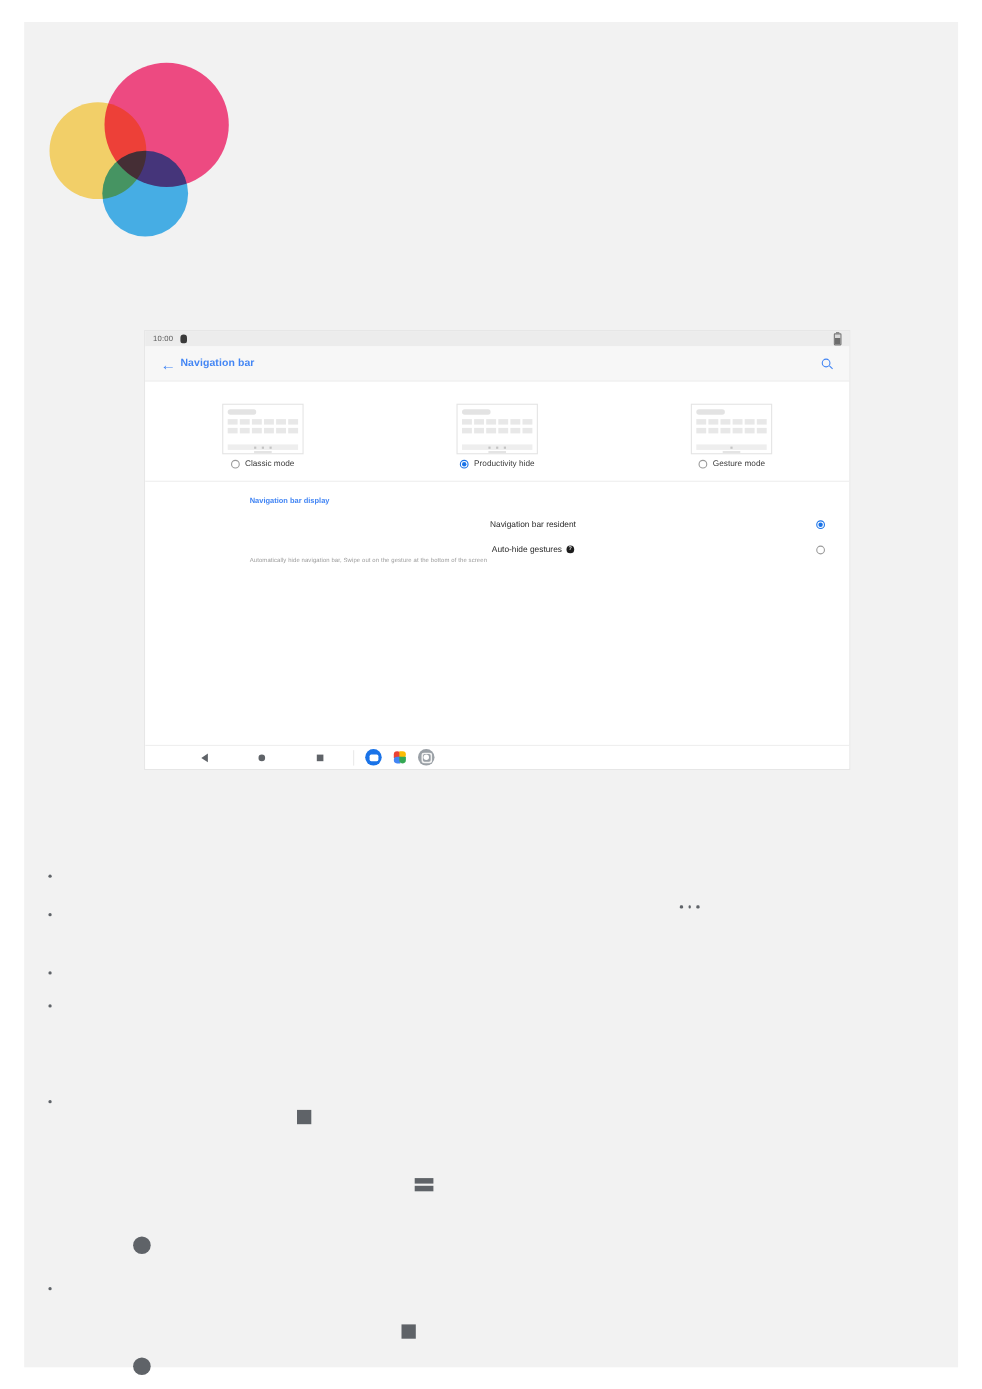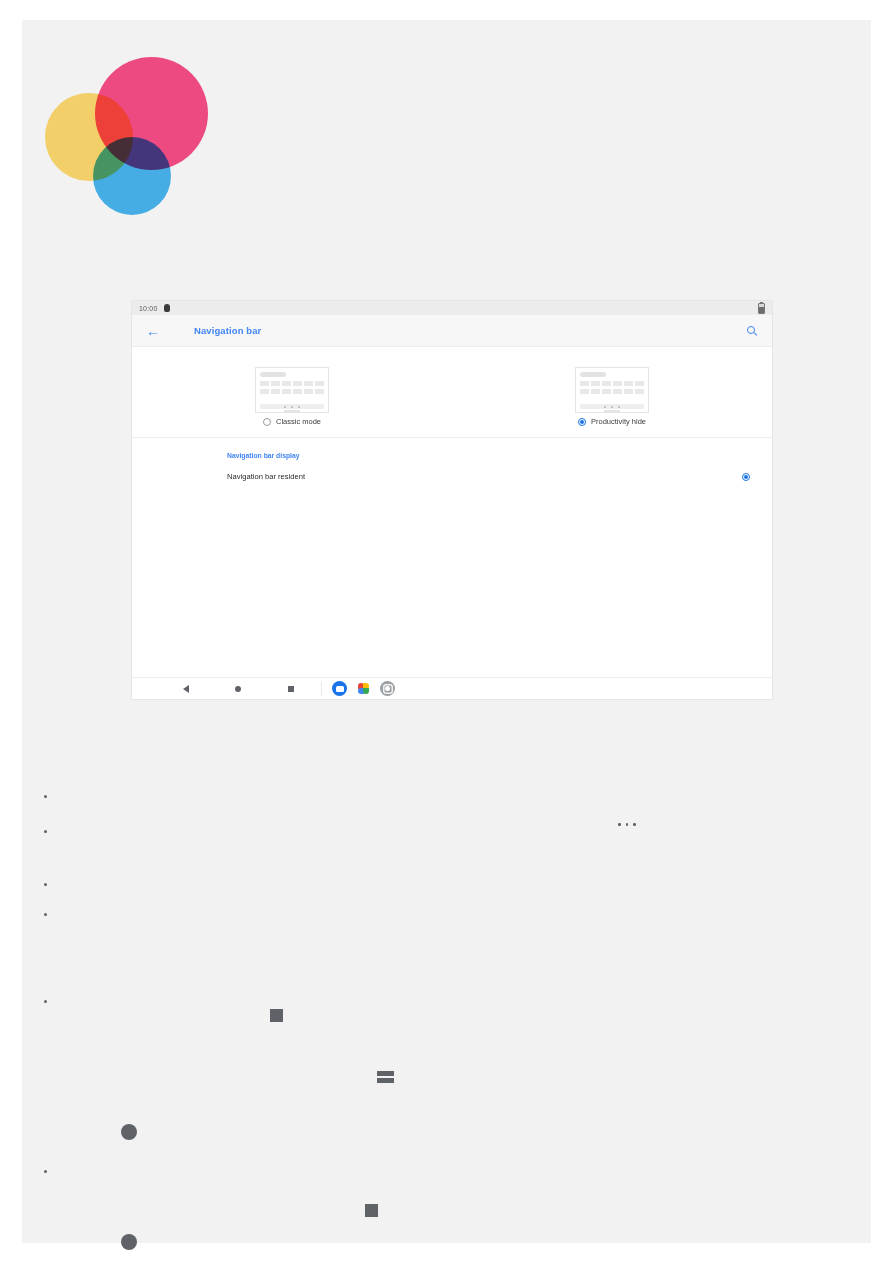--- a/index.html
+++ b/index.html
@@ -114,21 +114,20 @@
     color: #4285f4;
     font-size: 14px;
     line-height: 1;
     width: 18px;
     cursor: pointer;
   }
   .appbar .title {
     color: #4285f4;
     font-size: 9.5px;
     font-weight: bold;
-    margin-left: 30px;
     letter-spacing: .1px;
   }
   .appbar .spacer { flex: 1; }
   .search-icon {
     width: 12px; height: 12px;
     position: relative;
     cursor: pointer;
   }
   .search-icon::before {
     content: "";
@@ -261,20 +260,21 @@
     margin-bottom: 14px;
     cursor: pointer;
   }
   .row .texts { flex: 1; }
   .row .r-title {
     font-size: 7.6px;
     color: #2b2b2b;
     display: flex;
     align-items: center;
     gap: 4px;
+    justify-content: center;
   }
   .row .r-sub {
     font-size: 5.4px;
     color: #9b9b9b;
     margin-top: 3px;
     letter-spacing: .1px;
   }
   .help-badge {
     width: 7px; height: 7px;
     border-radius: 50%;
@@ -526,35 +526,74 @@
                 <i></i>
               </div>
             <div class="tb-handle"></div>
           </div>
           <div class="mode-label">
             <span class="radio on"></span>
             <span>Productivity hide</span>
           </div>
         </div>
 
+        <div class="mode">
+          <div class="thumb">
+            <div class="tb-title"></div>
+            <div class="tb-grid">
+              <i class="tb-cell"></i>
+                <i class="tb-cell"></i>
+                <i class="tb-cell"></i>
+              <i class="tb-cell"></i>
+                <i class="tb-cell"></i>
+                <i class="tb-cell"></i>
+            </div>
+            <div class="tb-grid">
+              <i class="tb-cell"></i>
+                <i class="tb-cell"></i>
+                <i class="tb-cell"></i>
+              <i class="tb-cell"></i>
+                <i class="tb-cell"></i>
+                <i class="tb-cell"></i>
+            </div>
+            <div class="tb-navbar">
+                <i></i>
+              </div>
+            <div class="tb-handle"></div>
+          </div>
+          <div class="mode-label">
+            <span class="radio"></span>
+            <span>Gesture mode</span>
+          </div>
+        </div>
 
       </div>
 
       <div class="settings">
         <div class="section-head">Navigation bar display</div>
 
         <div class="row">
           <div class="texts">
             <div class="r-title">
               <span>Navigation bar resident</span>
             </div>
           </div>
           <span class="radio on"></span>
         </div>
 
+        <div class="row">
+          <div class="texts">
+            <div class="r-title">
+              <span>Auto-hide gestures</span>
+              <span class="help-badge">?</span>
+            </div>
+            <div class="r-sub">Automatically hide navigation bar, Swipe out on the gesture at the bottom of the screen</div>
+          </div>
+          <span class="radio"></span>
+        </div>
       </div>
 
     </div>
 
     <div class="dev-nav">
       <div class="nav-sys">
         <span class="nav-back"></span>
         <span class="nav-home"></span>
         <span class="nav-recent"></span>
       </div>

